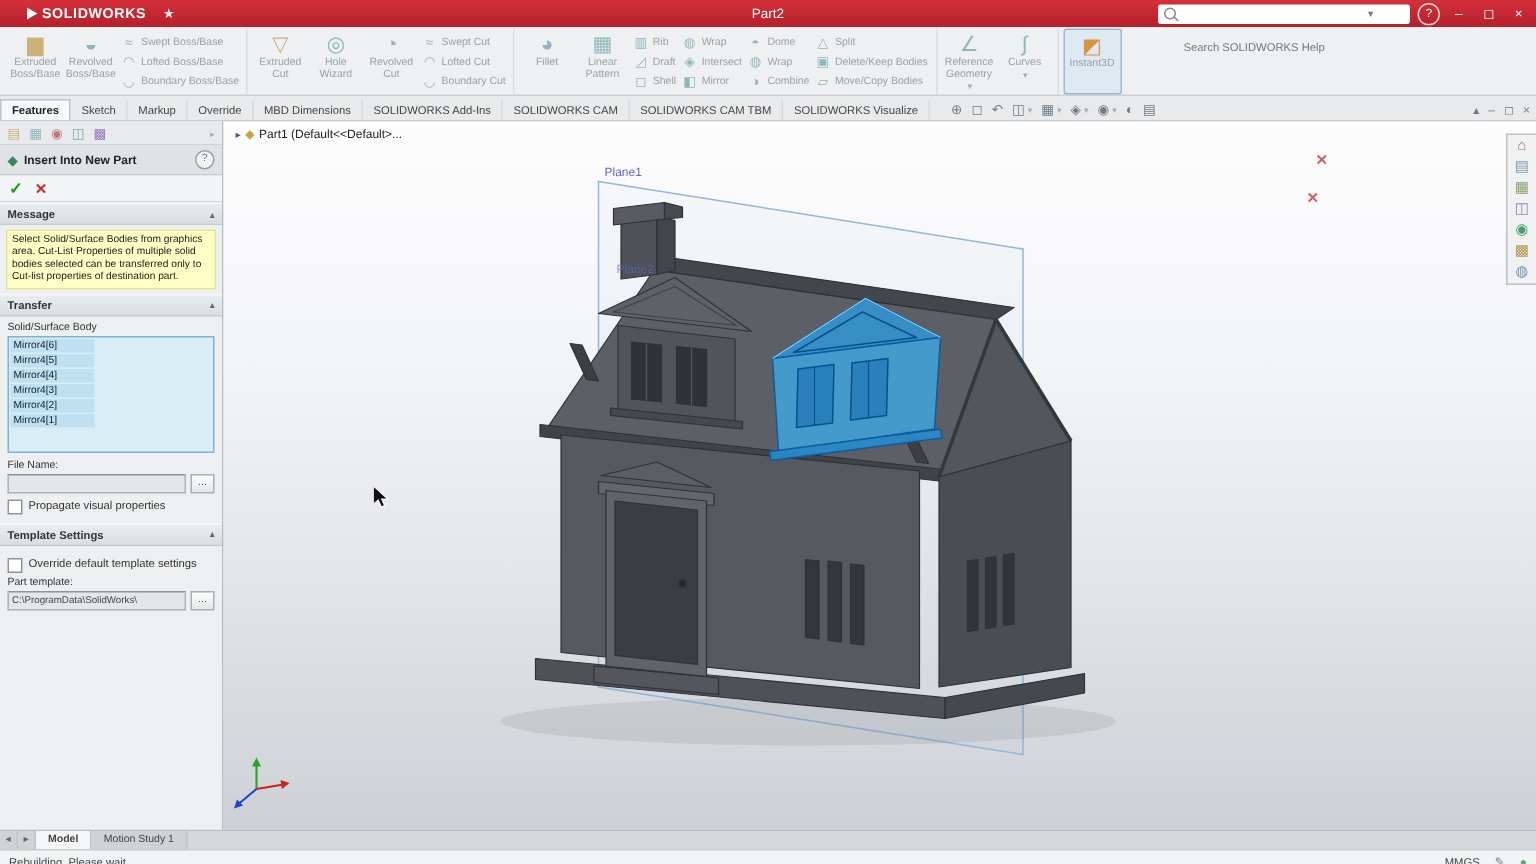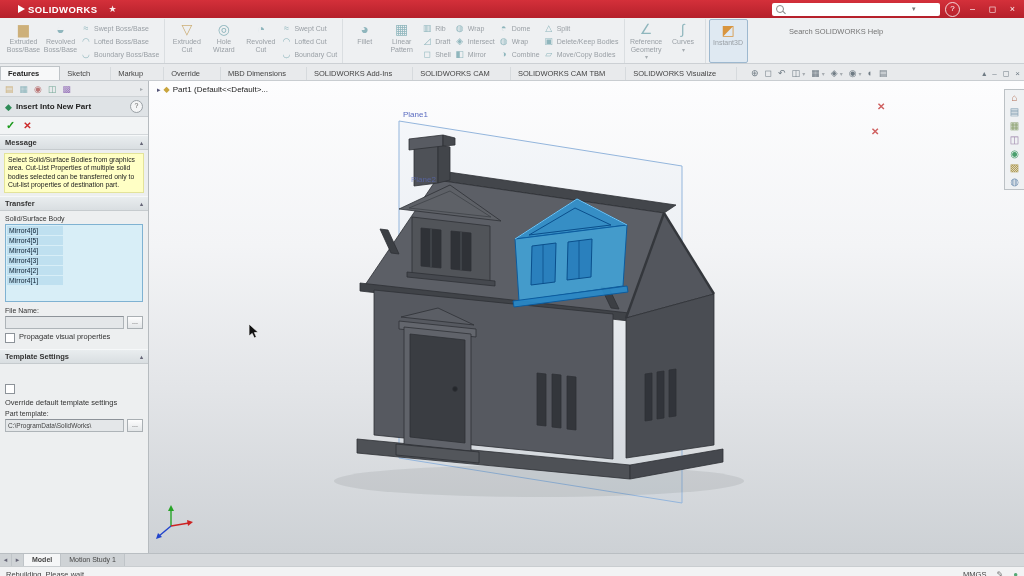--- a/index.html
+++ b/index.html
@@ -34,21 +34,21 @@
   .btn-sm .ic{font-size:9px;line-height:10px;width:10px;text-align:center;}
   .btn-sm .lbl{font-size:7px;color:#9aa0a6;white-space:nowrap;}
   .ic{color:#9fb4ba;}
   .ic.gold{color:#cdb07a;}
   .ic.teal{color:#8fb6bd;}
   .caret-s{font-size:6px;color:#a7acb1;margin-left:1px;}
   .btn-lg.pressed{background:#dfe9f2;border:1px solid #9db8cf;}
   .btn-lg.pressed .ic{color:#d8953f;}
   
   .tabrow{height:16px;background:#e8eaec;border-bottom:1px solid #c9cdd1;display:flex;align-items:flex-end;}
-  .tab{padding:2px 20px 2px 7px;font-size:7.5px;color:#444;border-right:1px solid #d6dadd;white-space:nowrap;margin-top:15px;}
+  .tab{padding:2px 7px 2px 7px;font-size:7.5px;color:#444;border-right:1px solid #d6dadd;white-space:nowrap;margin-top:15px;}
   .tab.active{background:#f7f8f9;border:1px solid #bfc4c8;border-bottom:none;font-weight:bold;color:#222;}
   .hud{display:flex;align-items:center;gap:6px;margin-left:14px;padding-bottom:2px;}
   .hud .hic{font-size:9px;color:#6f7b84;}
   .hud .caret-s{margin-left:-4px;}
   .trright{margin-left:auto;display:flex;align-items:center;gap:6px;padding:0 4px 2px 0;}
   .trright span{font-size:8px;color:#6f7b84;}
   
   .main{display:flex;height:472px;}
   .pm{width:148px;background:#edeff0;border-right:1px solid #b6bbbf;display:flex;flex-direction:column;font-size:7.5px;}
   .pm-tabs{height:15px;display:flex;align-items:center;gap:6px;padding:0 5px;border-bottom:1px solid #cfd3d6;background:#e8eaec;}
@@ -96,20 +96,21 @@
 <body>
 
 <div class="app">
 
   <div class="titlebar">
     <div class="tb-logo">
       <span class="tb-mark"></span>
       <span class="tb-brand">SOLIDWORKS</span>
     </div>
     <span class="tb-star">★</span>
+    <div class="tb-title">Part2</div>
     <div class="tb-right">
       <div class="tb-search">
         <span class="mag"></span>
         <input readonly="" placeholder="Search SOLIDWORKS Help" style="">
         <span class="caret">▾</span>
       </div>
       <span class="helpbtn">?</span>
       <span class="winbtn">–</span>
       <span class="winbtn">◻</span>
       <span class="winbtn">×</span>
@@ -348,21 +349,21 @@
           <span class="chk"></span>
           <span>Propagate visual properties</span>
         </div>
       </div>
 
       <div class="sec-hdr">
         <span>Template Settings</span>
         <span class="car">▴</span>
       </div>
       <div class="sec-body">
-        <div class="chkrow" style="margin-top:16px;flex-direction:column;">
+        <div class="chkrow" style="margin-top:4px;">
           <span class="chk"></span>
           <span>Override default template settings</span>
         </div>
         <div class="lbl-s">Part template:</div>
         <div class="inrow">
           <div class="tinput">C:\ProgramData\SolidWorks\</div>
           <div class="browse">...</div>
         </div>
       </div>
     </div>

